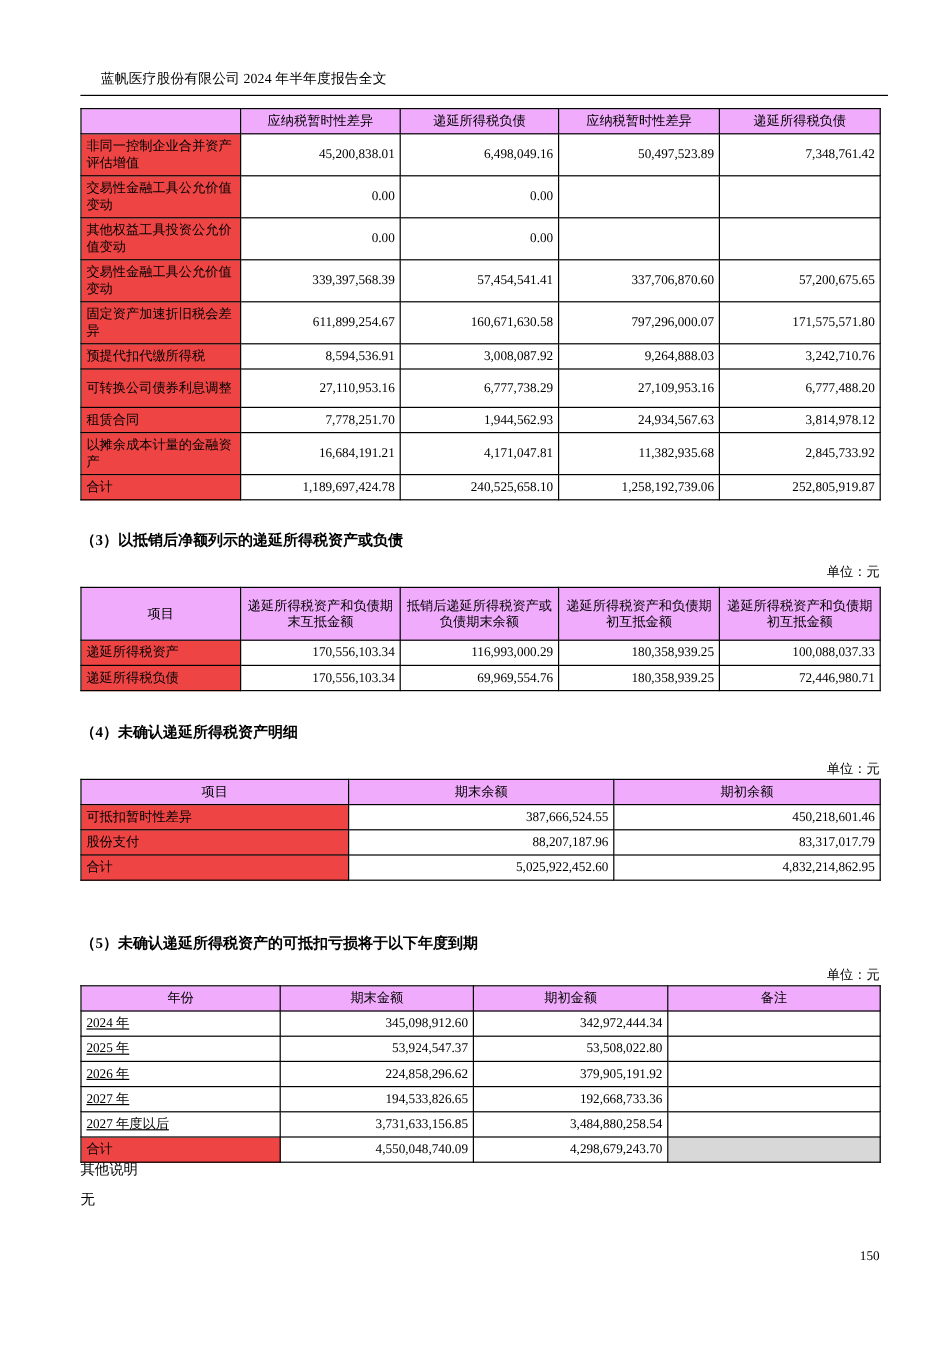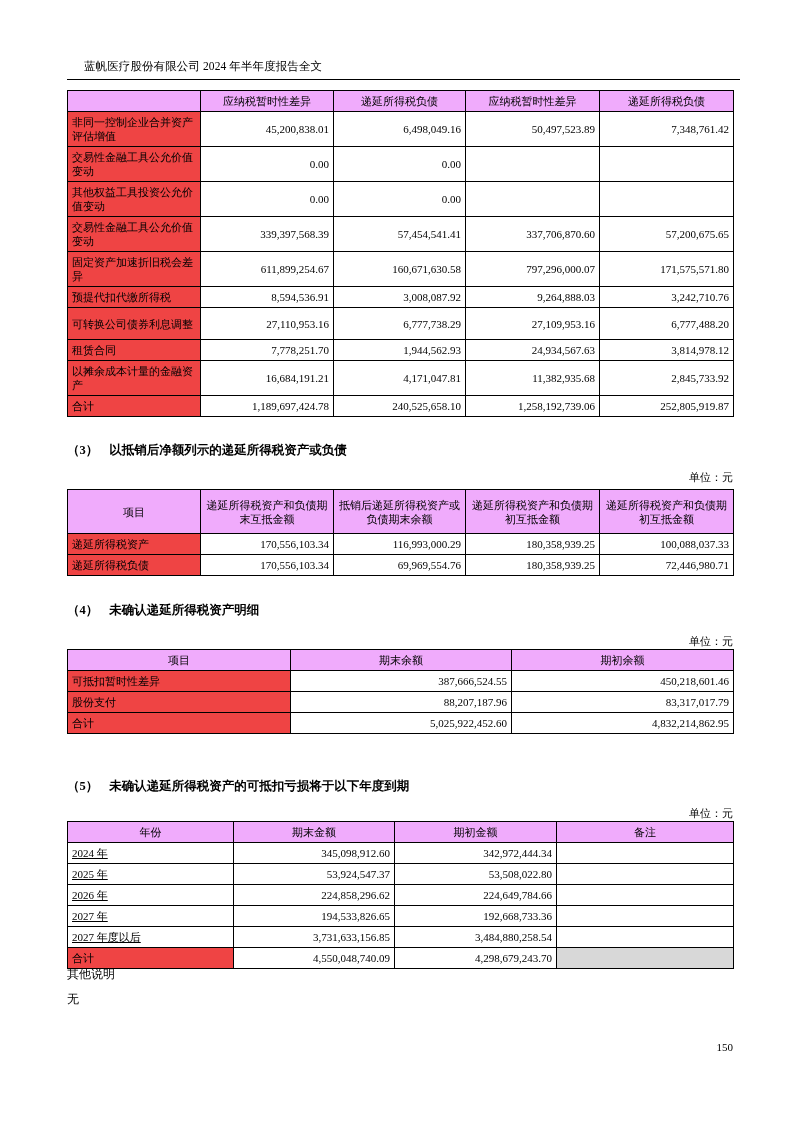--- a/index.html
+++ b/index.html
@@ -91,21 +91,21 @@
   
   .sec-head {
     position: absolute;
     left: 67px;
     font-size: 12.5px;
     font-weight: bold;
     line-height: 18px;
     white-space: nowrap;
   }
   .sec-head .numwrap { letter-spacing: 0px; }
-  .sec-head .txt { margin-left: 11px; }
+  .sec-head .txt { }
   #sec3 { top: 441px; }
   #sec4 { top: 601px; }
   #sec5 { top: 777px; }
 
   
   .unit {
     position: absolute;
     right: 60px;
     font-size: 11px;
     line-height: 15px;
@@ -339,21 +339,21 @@
       </tr>
       <tr style="height:18px">
         <td class="lbl-plain">2025 年</td>
         <td class="num">53,924,547.37</td>
         <td class="num">53,508,022.80</td>
         <td class="blank"></td>
       </tr>
       <tr style="height:18px">
         <td class="lbl-plain">2026 年</td>
         <td class="num">224,858,296.62</td>
-        <td class="num">224,649,784.66</td>
+        <td class="num">379,905,191.92</td>
         <td class="blank"></td>
       </tr>
       <tr style="height:18px">
         <td class="lbl-plain">2027 年</td>
         <td class="num">194,533,826.65</td>
         <td class="num">192,668,733.36</td>
         <td class="blank"></td>
       </tr>
       <tr style="height:18px">
         <td class="lbl-plain">2027 年度以后</td>

